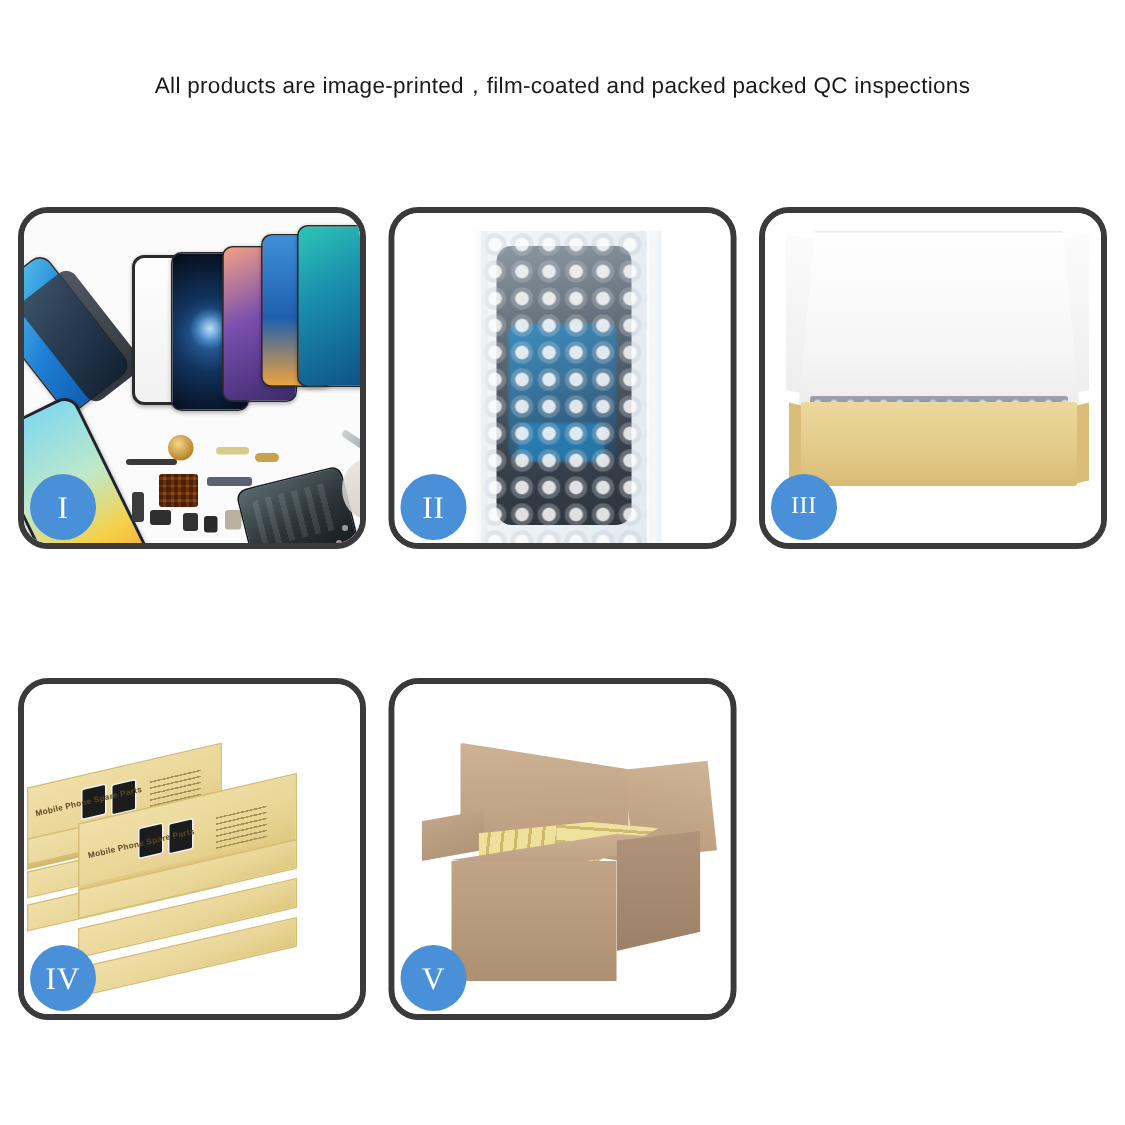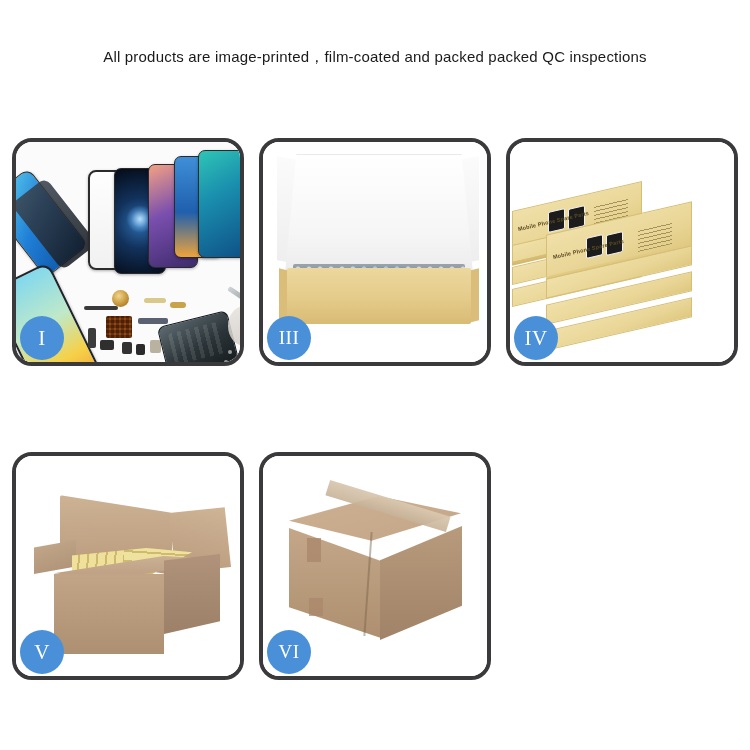--- a/index.html
+++ b/index.html
@@ -44,21 +44,21 @@
   .badge{
     position:absolute;left:4px;bottom:2px;
     width:44px;height:44px;border-radius:50%;
     background:#4a90d9;
     color:#ffffff;
     font-family:"Liberation Serif",serif;
     font-size:21px;
     display:flex;align-items:center;justify-content:center;
     z-index:40;letter-spacing:0.5px;
   }
-  .badge.vi,.badge.iii{font-size:19px;}
+  .badge.vi,.badge.iii{font-size:16px;}
 
   
   .p1 .stage{background:#fbfbfb;}
   .scr{
     position:absolute;border-radius:7px;
     box-shadow:0 1px 3px rgba(0,0,0,.30);
     border:1px solid #2a2a2a;
   }
   .scr.s1{ 
     left:-6px;top:32px;width:52px;height:96px;
@@ -383,20 +383,31 @@
           <div class="hand"></div>
           <div class="tweez"></div>
           <div class="screw" style="left:150px;top:62px;"></div>
           <div class="screw" style="left:158px;top:70px;"></div>
           <div class="screw" style="left:146px;top:72px;"></div>
         </div>
       </div>
       <div class="badge">I</div>
     </div>
 
+    <div class="panel p2">
+      <div class="stage">
+        <div class="bag"></div>
+        <div class="inner"></div>
+        <div class="bubbles2"></div>
+        <div class="bubbles"></div>
+        <div class="seal l"></div>
+        <div class="seal r"></div>
+      </div>
+      <div class="badge">II</div>
+    </div>
 
     <div class="panel p3">
       <div class="stage">
         <div class="lidflapL"></div>
         <div class="lidflapR"></div>
         <div class="lid"></div>
         <div class="boxbaseL"></div>
         <div class="boxbaseR"></div>
         <div class="contents"></div>
         <div class="boxbase"></div>
@@ -456,27 +467,15 @@
           <div class="fillA"></div>
           <div class="fillB"></div>
         </div>
         <div class="ctopedge"></div>
         <div class="cright"></div>
         <div class="cfront"></div>
       </div>
       <div class="badge">V</div>
     </div>
 
-    <div class="panel p6">
-      <div class="stage">
-        <div class="s_top"></div>
-        <div class="tape"></div>
-        <div class="s_left"></div>
-        <div class="s_right"></div>
-        <div class="s_seam"></div>
-        <div class="tapeStrip"></div>
-        <div class="tapeStrip2"></div>
-      </div>
-      <div class="badge vi">VI</div>
-    </div>
 
   </div>
 </div>
 
 </body></html>

